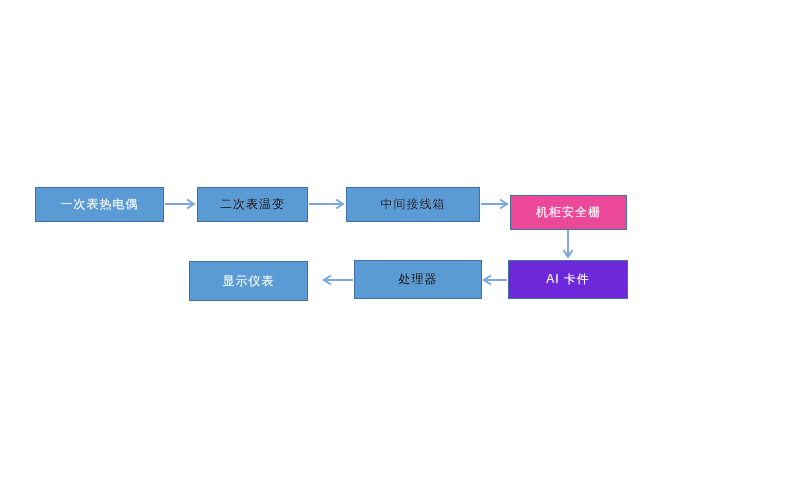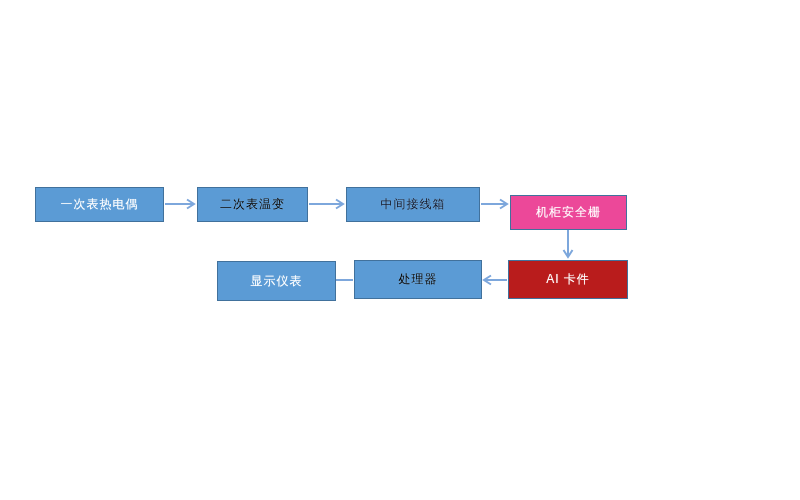--- a/index.html
+++ b/index.html
@@ -61,17 +61,17 @@
       <g>
         <line x1="353" y1="280" x2="324" y2="280" stroke="#7da7dc" stroke-width="2"></line>
         <polyline points="331,275.5 324,280 331,284.5" fill="none" stroke="#7da7dc" stroke-width="2"></polyline>
       </g>
     </svg>
   <div id="nodes">
       <div class="node" style="left: 35px; top: 187px; width: 129px; height: 35px; background: rgb(91, 155, 213); border: 1px solid rgb(65, 113, 156); color: rgb(255, 255, 255);">一次表热电偶</div>
       <div class="node" style="left: 197px; top: 187px; width: 111px; height: 35px; background: rgb(91, 155, 213); border: 1px solid rgb(65, 113, 156); color: #000000;">二次表温变</div>
       <div class="node" style="left: 346px; top: 187px; width: 134px; height: 35px; background: rgb(91, 155, 213); border: 1px solid rgb(65, 113, 156); color: #0f172a;">中间接线箱</div>
       <div class="node" style="left: 510px; top: 195px; width: 117px; height: 35px; background: #ec4899; border: 1px solid rgb(65, 113, 156); color: rgb(255, 255, 255);">机柜安全栅</div>
-      <div class="node" style="left: 508px; top: 260px; width: 120px; height: 39px; background: #b91c1c; border: 1px solid rgb(65, 113, 156); color: rgb(255, 255, 255);">AI 卡件</div>
+      <div class="node" style="left: 508px; top: 260px; width: 120px; height: 39px; background: #6d28d9; border: 1px solid rgb(65, 113, 156); color: rgb(255, 255, 255);">AI 卡件</div>
       <div class="node" style="left: 354px; top: 260px; width: 128px; height: 39px; background: rgb(91, 155, 213); border: 1px solid rgb(65, 113, 156); color: #000000;">处理器</div>
-      <div class="node" style="left: 217px; top: 261px; width: 119px; height: 40px; background: rgb(91, 155, 213); border: 1px solid rgb(65, 113, 156); color: rgb(255, 255, 255);">显示仪表</div>
+      <div class="node" style="left: 189px; top: 261px; width: 119px; height: 40px; background: rgb(91, 155, 213); border: 1px solid rgb(65, 113, 156); color: rgb(255, 255, 255);">显示仪表</div>
     </div>
 </div>
 
 </body></html>

